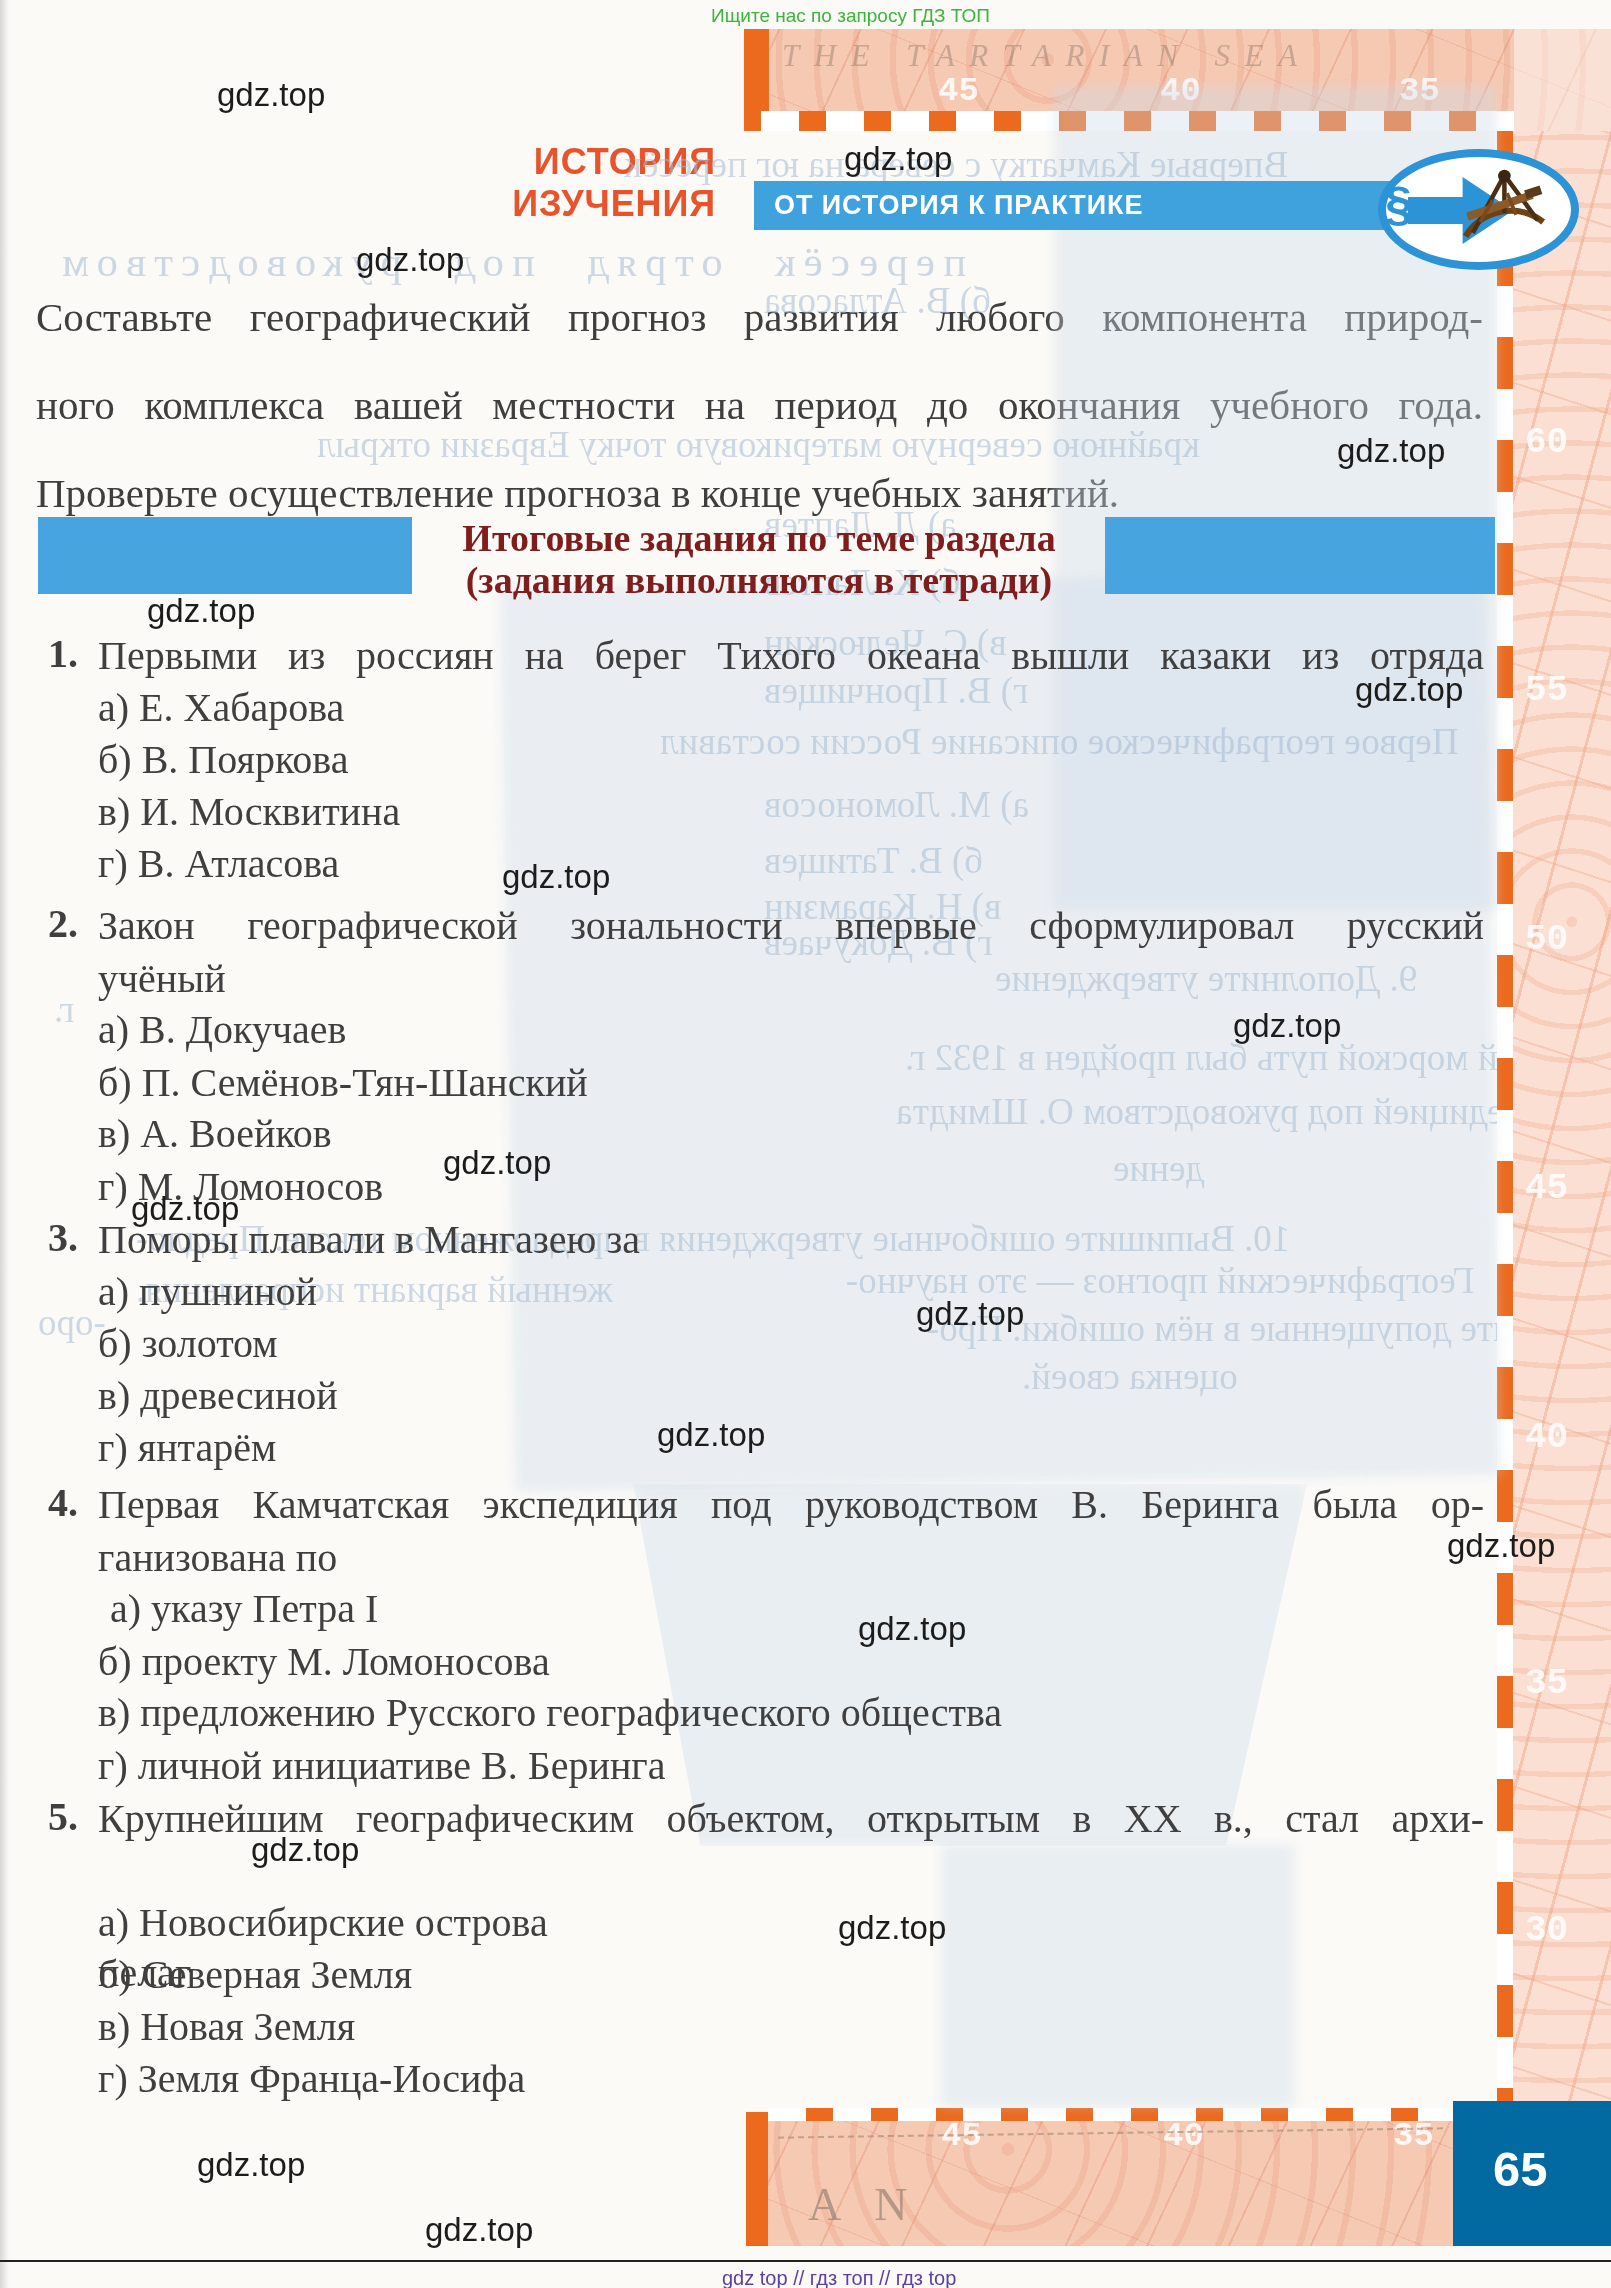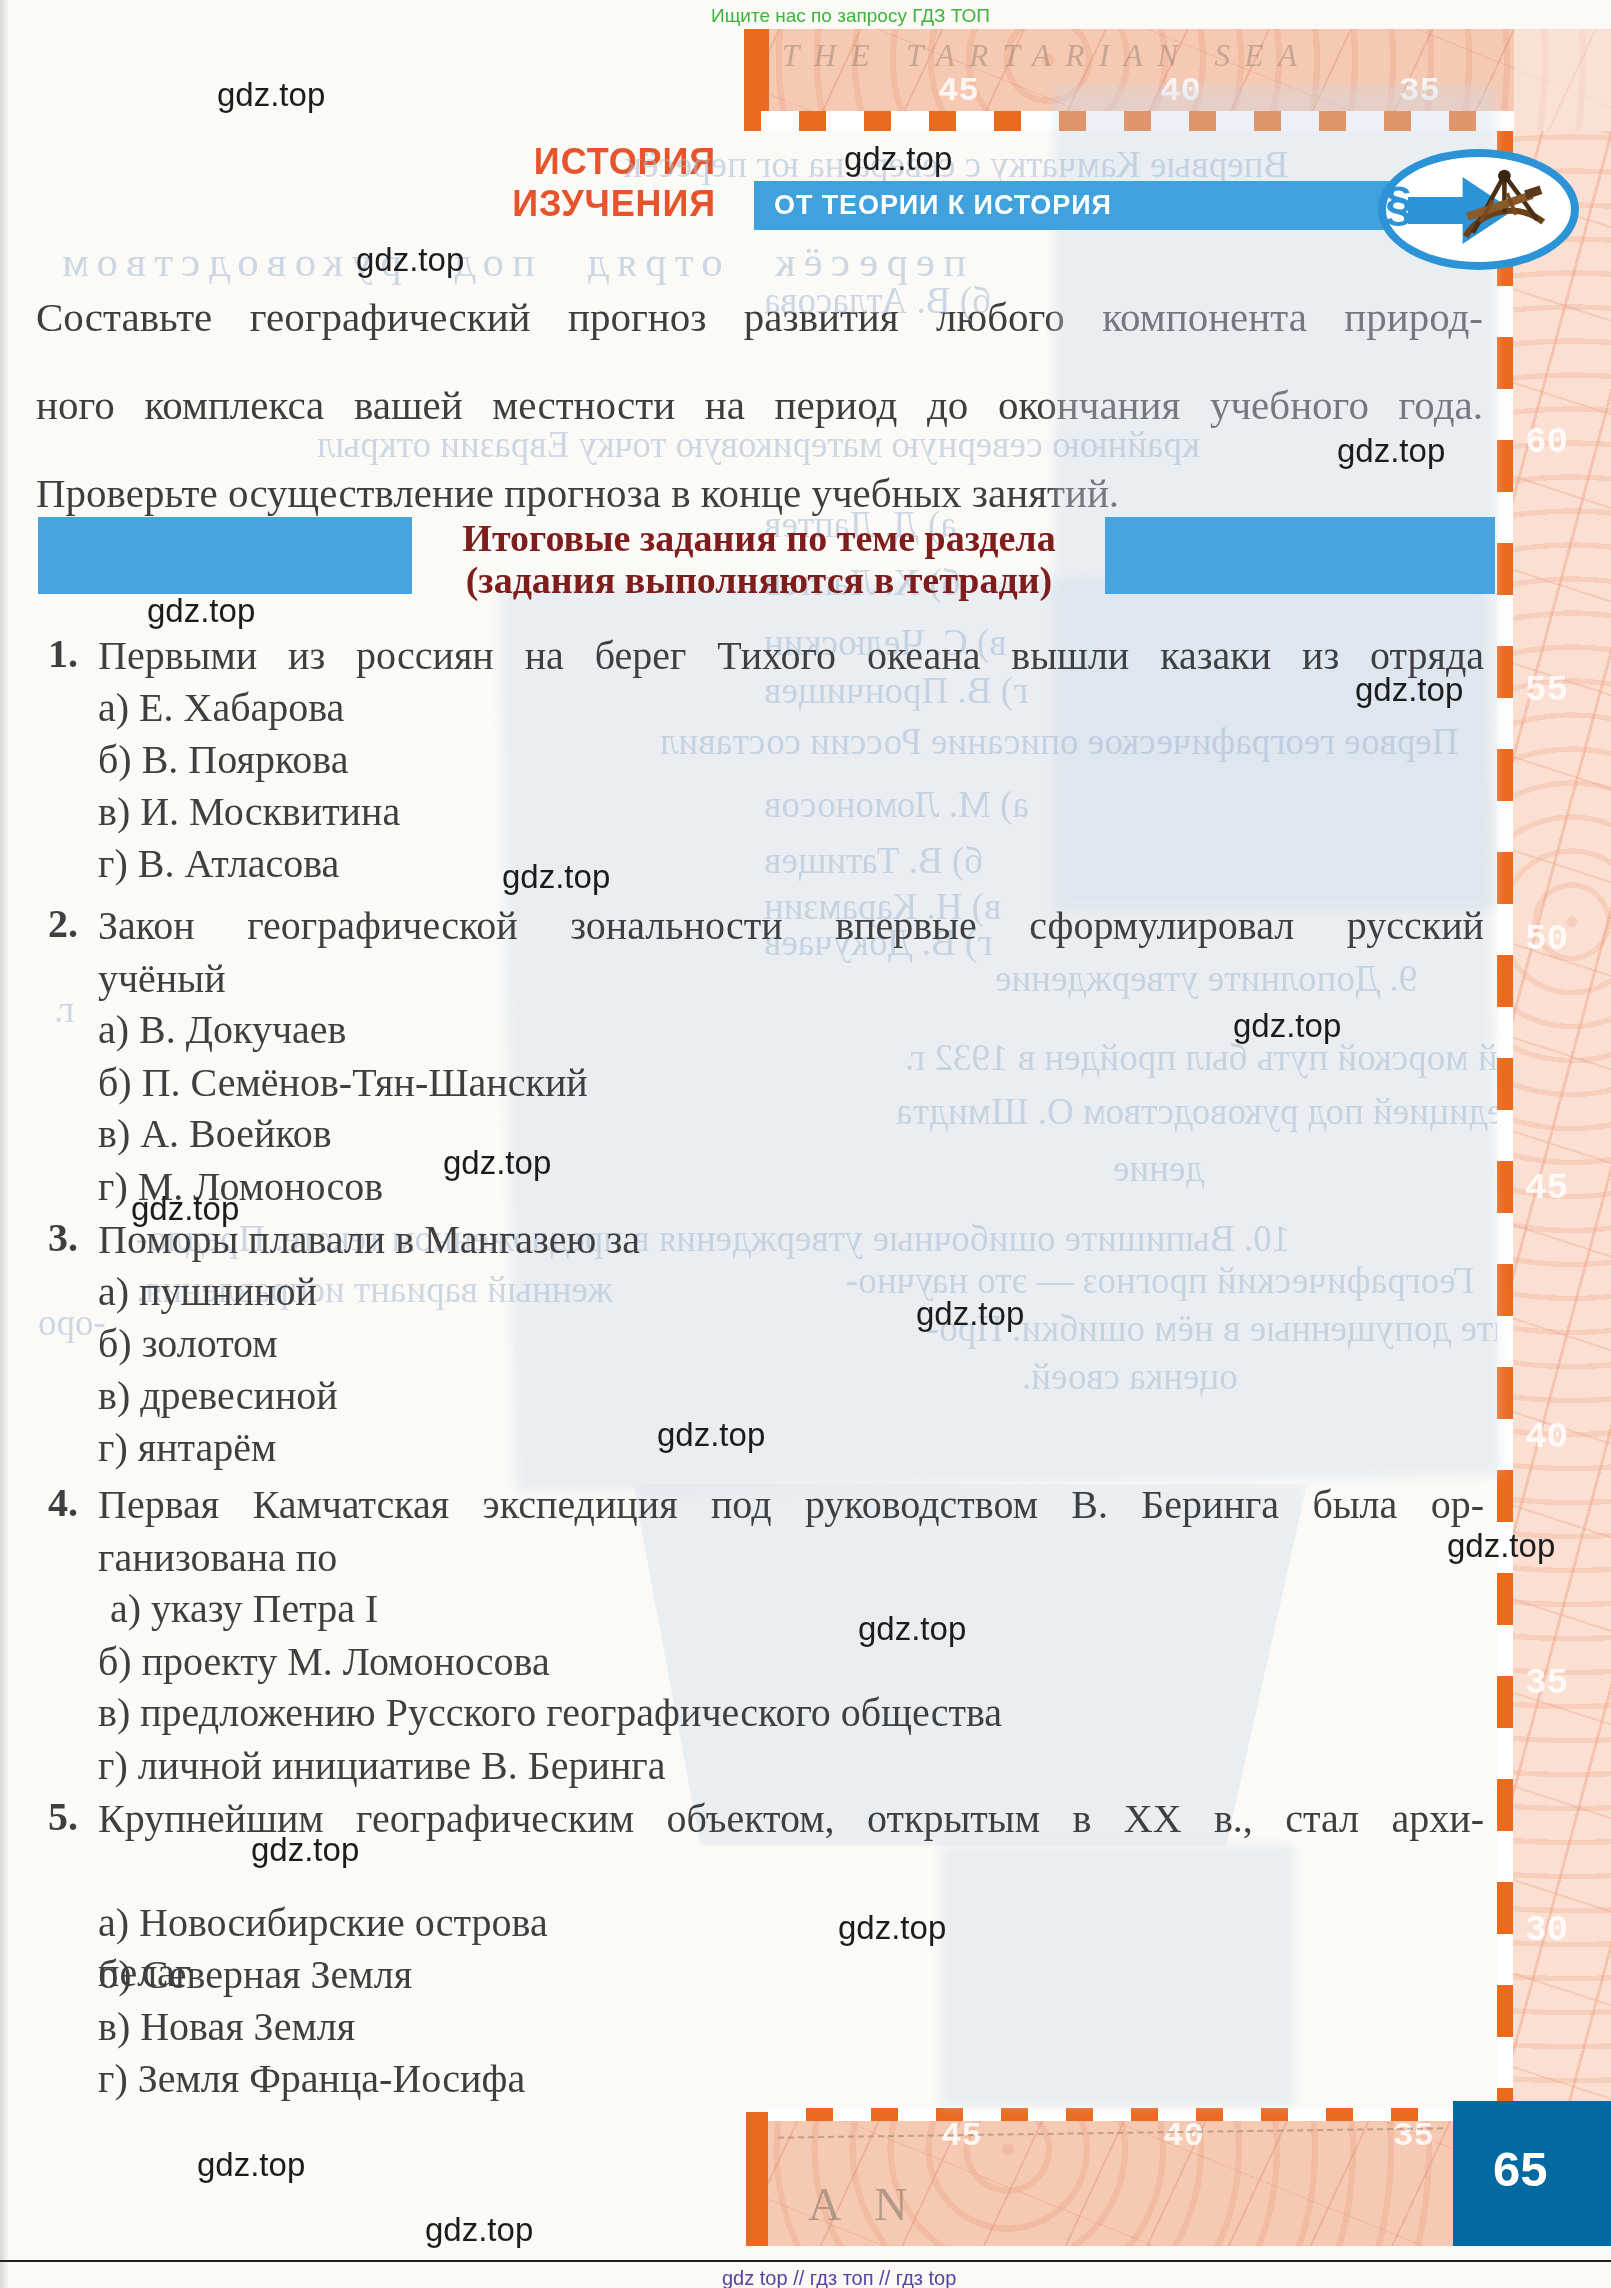--- a/index.html
+++ b/index.html
@@ -93,21 +93,21 @@
   <div id="an-label">AN</div>
 
   <div id="page-num">
     <span>65</span>
   </div>
 
   <div id="green-line">Ищите нас по запросу ГДЗ ТОП</div>
   <div id="section-title">ИСТОРИЯ ИЗУЧЕНИЯ</div>
 
   <div id="practice-banner">
-    <span>ОТ ТЕОРИИ К ИСТОРИЯ</span>
+    <span>ОТ ИСТОРИЯ К ПРАКТИКЕ</span>
   </div>
   <div id="badge-ellipse"></div>
   <div id="badge-par">§</div>
   <div id="badge-arrow"></div>
   <svg id="badge-sextant" width="101" height="85" viewBox="0 0 112 94">
     <path d="M14 78 A58 58 0 0 1 100 62" stroke="#6B4218" stroke-width="7" fill="none"></path>
     <path d="M57 10 L22 74 M57 10 L94 60 M57 10 L57 52" stroke="#4A2F14" stroke-width="5" fill="none"></path>
     <line x1="16" y1="56" x2="88" y2="32" stroke="#8A5A28" stroke-width="9"></line>
     <circle cx="57" cy="11" r="7" fill="#3A2612"></circle>
     <path d="M30 62 L44 38 M70 54 L60 30" stroke="#7A4A1E" stroke-width="4"></path>

